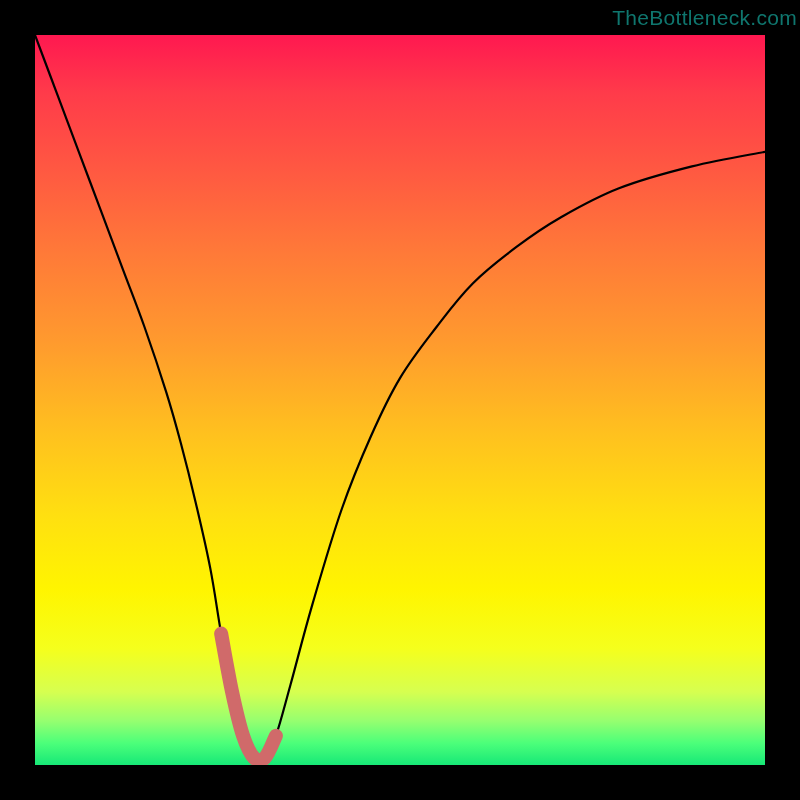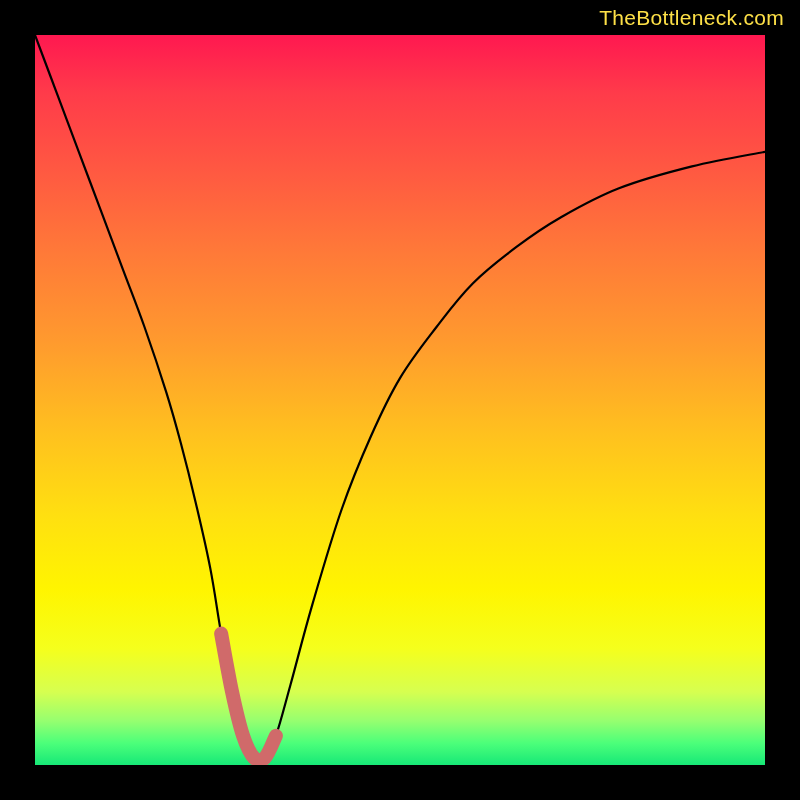--- a/index.html
+++ b/index.html
@@ -43,22 +43,22 @@
     );
   }
   svg.curve {
     position: absolute;
     left: 0;
     top: 0;
   }
   .watermark {
     position: absolute;
     top: 6px;
-    right: 16px;
-    color: #fde047;
+    right: 3px;
+    color: #0f766e;
     font-size: 21px;
     letter-spacing: 0.3px;
     user-select: none;
   }
 </style>
 </head>
 <body>
 
 <div class="frame">
 

